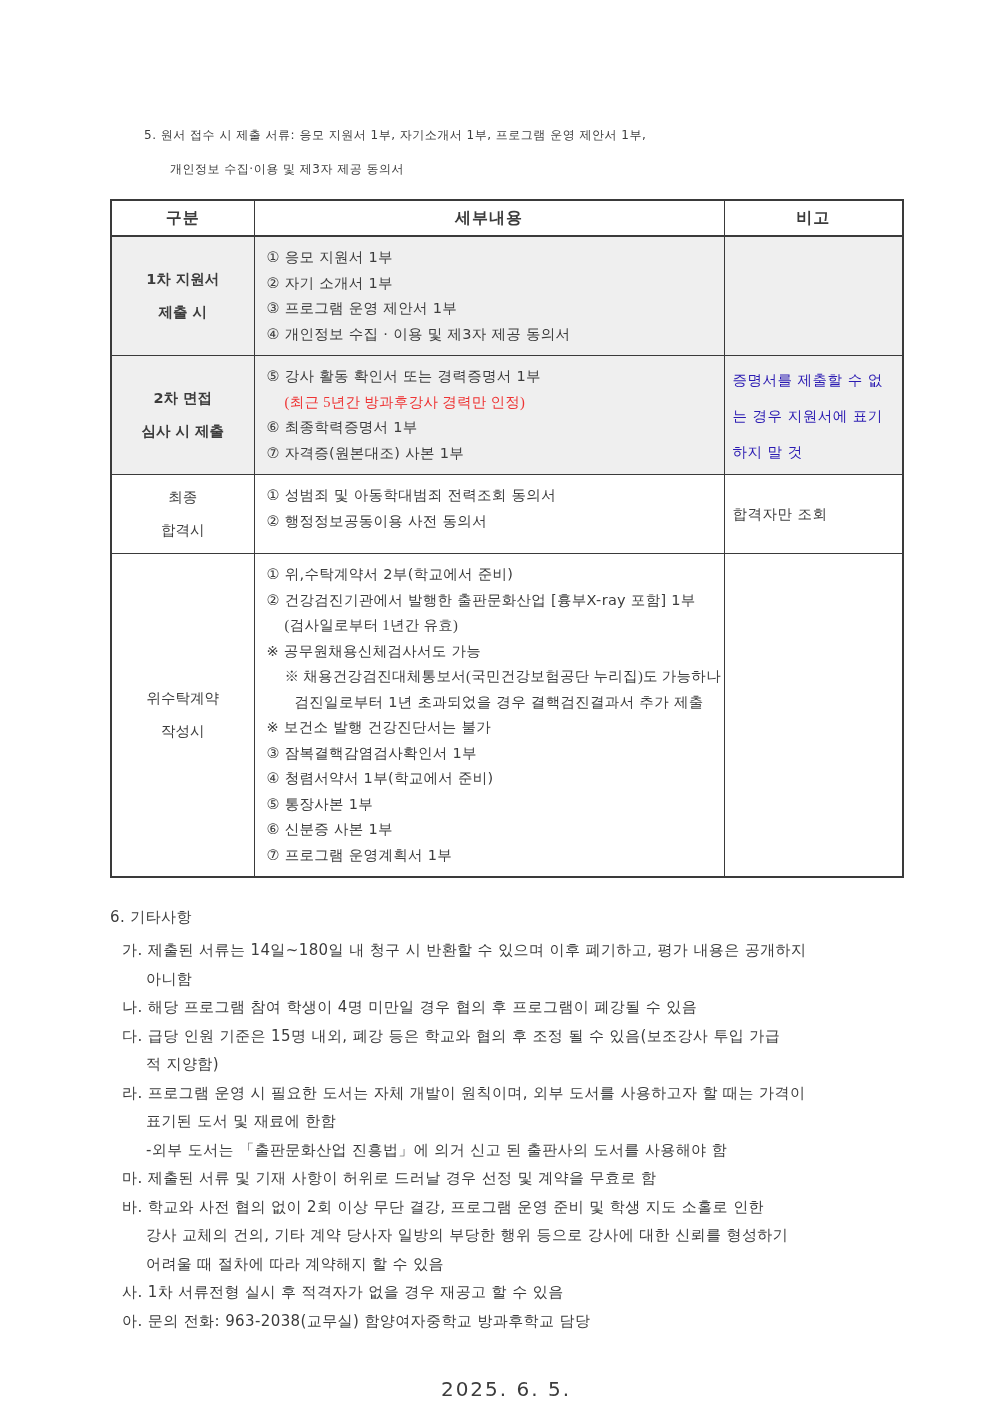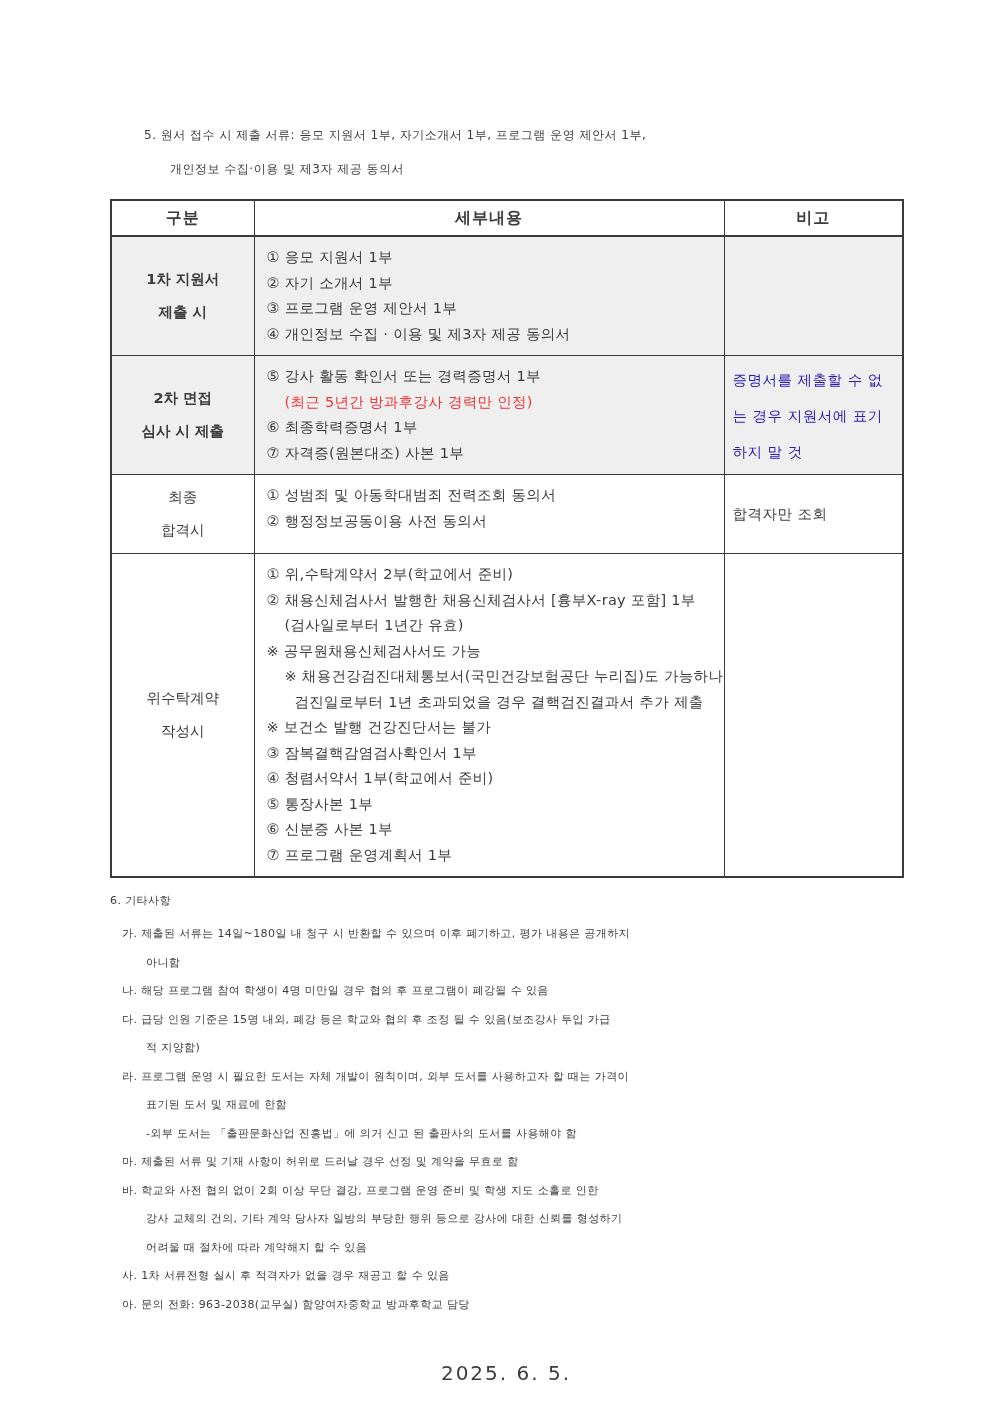--- a/index.html
+++ b/index.html
@@ -33,30 +33,30 @@
     font-size: 16px; font-weight: bold;
     height: 36px; text-align: center;
     letter-spacing: 1px;
   }
   td { border: 1px solid #3a3a3a; vertical-align: middle; font-size: 14.5px; }
   tr.shaded td { background: var(--shade, #efefef); }
   td.gubun { text-align: center; line-height: 33px; padding: 6px 2px; }
   td.gubun.bold { font-weight: bold; }
   td.content { padding: 8px 10px 8px 12px; vertical-align: top; }
   td.content .cline { line-height: 25.5px; letter-spacing: 0.3px; white-space: nowrap; }
-  td.content .ind1 { padding-left: 18px; }
+  td.content .ind1 { padding-left: 18px; font-family: Liberation Serif, serif; }
   td.content .ind2 { padding-left: 28px; }
   td.note { padding: 4px 8px; line-height: 36px; letter-spacing: 0.5px; }
   td.note.vtop { vertical-align: top; padding-top: 6px; }
   td.note.vmid { vertical-align: middle; }
   .red  { color: var(--red, #ee3333); }
   .blue { color: var(--blue, #2a1ab2); }
 
   
-  .sec6 { margin-top: 8px; font-size: 11px; letter-spacing: 0.4px; }
+  .sec6 { margin-top: 24px; font-size: 15px; letter-spacing: 0.4px; }
   .sec6-title { line-height: 30px; margin-bottom: 4px; }
   .six-line { line-height: 28.5px; padding-left: 12px; white-space: nowrap; }
   .six-line.ind { padding-left: 36px; }
 
   
   .footer { text-align: center; }
   .doc-date { margin-top: 42px; font-size: 20px; letter-spacing: 2px; }
 </style>
 </head>
 <body>
@@ -123,21 +123,21 @@
             <div>합격자만 조회</div>
           </td>
         </tr>
         <tr>
           <td class="gubun">
             <div>위수탁계약</div>
             <div>작성시</div>
           </td>
           <td class="content">
             <div class="cline">① 위,수탁계약서 2부(학교에서 준비)</div>
-            <div class="cline">② 채용신체검사서 발행한 채용신체검사서 [흉부X-ray 포함] 1부</div>
+            <div class="cline">② 건강검진기관에서 발행한 출판문화산업 [흉부X-ray 포함] 1부</div>
             <div class="cline ind1">(검사일로부터 1년간 유효)</div>
             <div class="cline">※ 공무원채용신체검사서도 가능</div>
             <div class="cline ind1">※ 채용건강검진대체통보서(국민건강보험공단 누리집)도 가능하나</div>
             <div class="cline ind2">검진일로부터 1년 초과되었을 경우 결핵검진결과서 추가 제출</div>
             <div class="cline">※ 보건소 발행 건강진단서는 불가</div>
             <div class="cline">③ 잠복결핵감염검사확인서 1부</div>
             <div class="cline">④ 청렴서약서 1부(학교에서 준비)</div>
             <div class="cline">⑤ 통장사본 1부</div>
             <div class="cline">⑥ 신분증 사본 1부</div>
             <div class="cline">⑦ 프로그램 운영계획서 1부</div>

